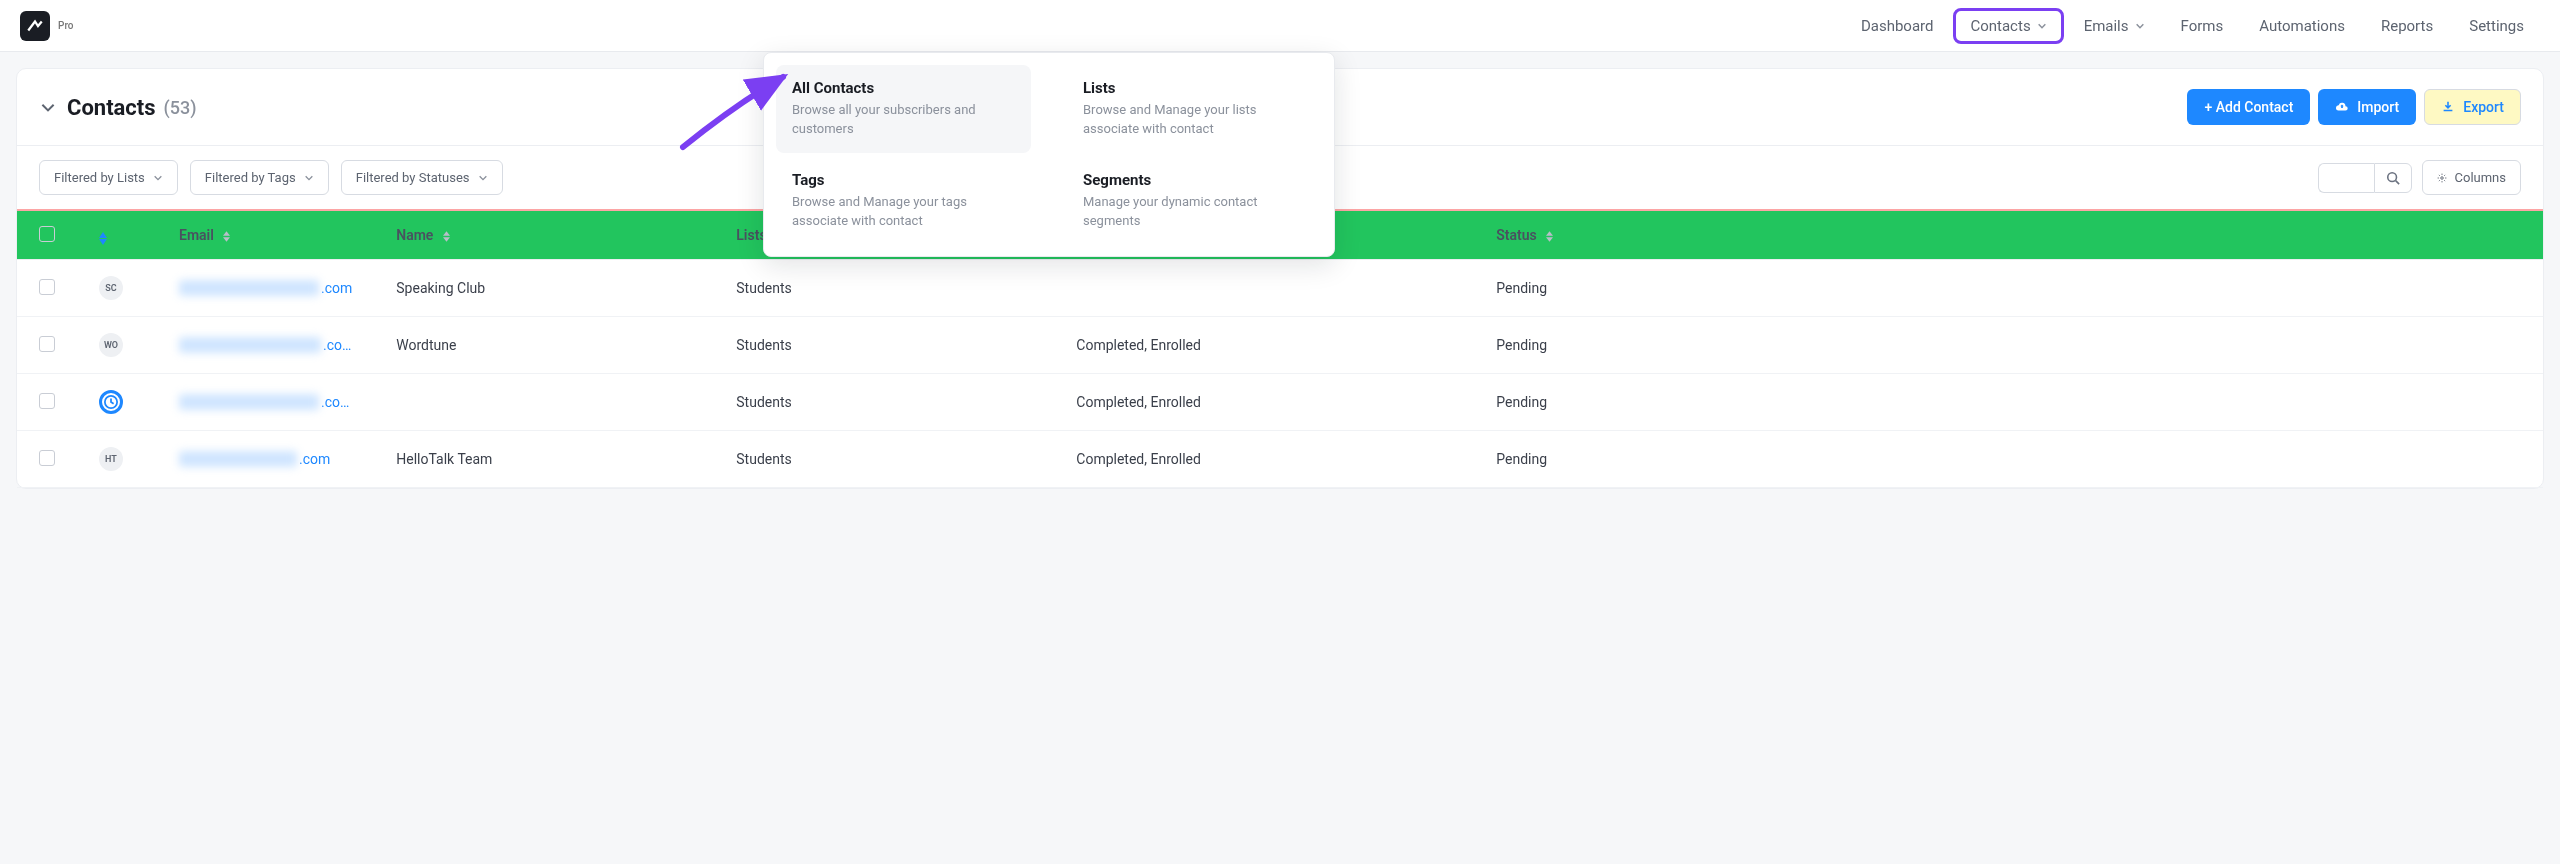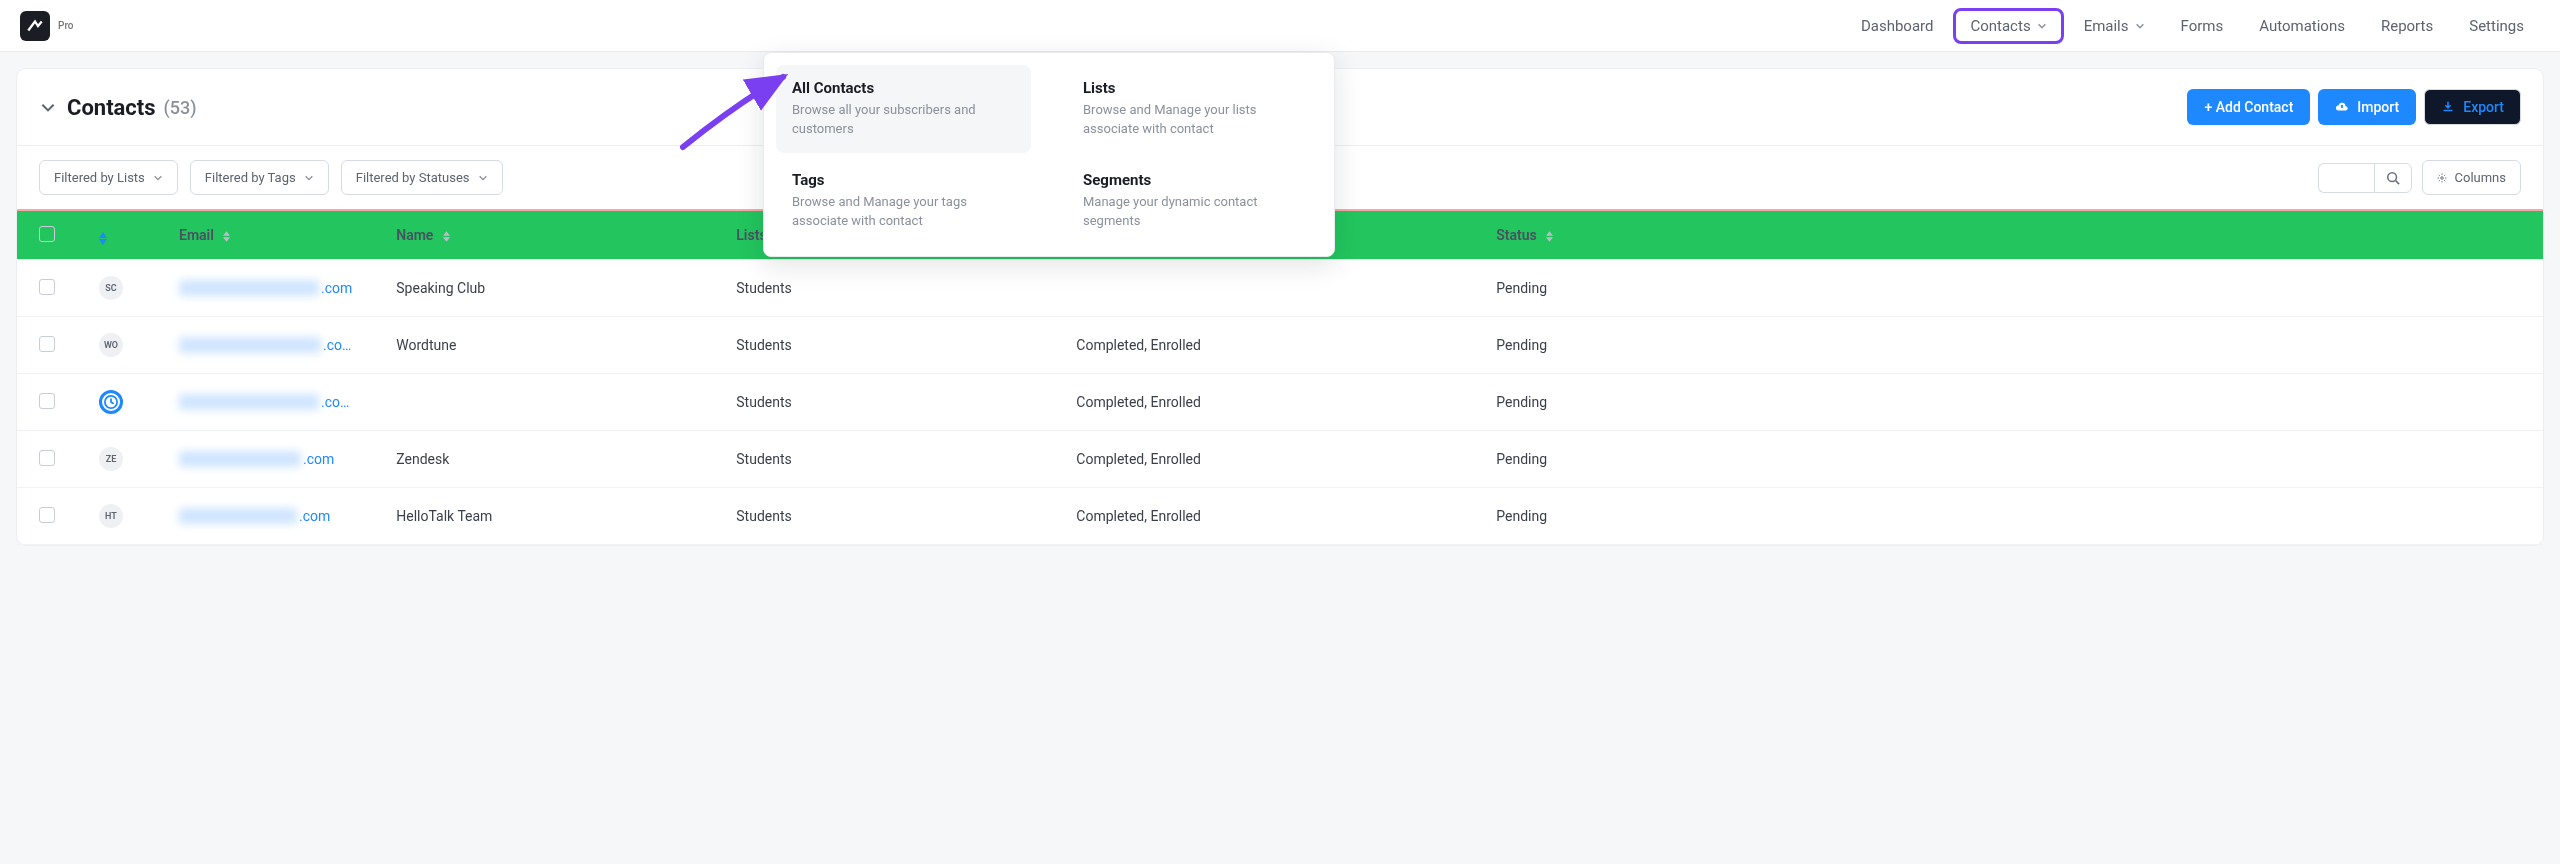--- a/index.html
+++ b/index.html
@@ -27,21 +27,21 @@
   .page { padding: 16px; }
   .card { background: #fff; border-radius: 10px; border: 1px solid #eceef2; }
 
   .header-row { display: flex; align-items: center; padding: 20px 22px; border-bottom: 1px solid #eceef2; }
   .chevron-toggle { width: 18px; height: 18px; color: #5d6470; margin-right: 10px; }
   .page-title { font-size: 22px; font-weight: 700; margin-right: 8px; }
   .count { font-size: 18px; color: #8b919c; font-weight: 500; }
   .header-actions { margin-left: auto; display: flex; gap: 8px; }
   .btn { display: inline-flex; align-items: center; gap: 8px; padding: 9px 16px; font-size: 14px; border-radius: 6px; cursor: pointer; border: 1px solid transparent; font-weight: 500; }
   .btn-primary { background: #1e88ff; color: #fff; }
-  .btn-outline { background: #0f172a; border-color: #d7dbe2; color: #1e88ff; text-align: center; }
+  .btn-outline { background: #fef9c3; border-color: #d7dbe2; color: #1e88ff; text-align: center; }
   .btn svg { width: 14px; height: 14px; }
 
   .filter-row { display: flex; align-items: center; padding: 14px 22px; gap: 12px; }
   .filter-chip { display: inline-flex; align-items: center; gap: 8px; padding: 9px 14px; border: 1px solid #d7dbe2; border-radius: 6px; font-size: 13px; color: #5d6470; cursor: pointer; background: #fff; }
   .filter-chip svg { width: 10px; height: 10px; }
   .filter-right { margin-left: auto; display: flex; gap: 10px; align-items: center; }
   .search-box { display: flex; align-items: center; }
   .search-input { border: 1px solid #d7dbe2; border-right: none; border-radius: 6px 0 0 6px; padding: 8px 10px; width: 56px; height: 30px; }
   .search-btn { border: 1px solid #d7dbe2; background: #fff; border-radius: 0 6px 6px 0; width: 38px; height: 30px; display: flex; align-items: center; justify-content: center; cursor: pointer; color: #6b7280; }
 
@@ -289,36 +289,20 @@
       </span>
     </td>
     <td></td>
     <td>Students</td>
     <td>Completed, Enrolled</td>
     <td>Pending</td>
   </tr>
           <tr>
     <td><span class="checkbox"></span></td>
     <td>
-      <span class="avatar ">ZE</span>
-    </td>
-    <td>
-      <span class="email-cell">
-        <span class="email-blur" style="width:122px"></span>
-        <span class="email-suffix">.com</span>
-      </span>
-    </td>
-    <td>Zendesk</td>
-    <td>Students</td>
-    <td>Completed, Enrolled</td>
-    <td>Pending</td>
-  </tr>
-          <tr>
-    <td><span class="checkbox"></span></td>
-    <td>
       <span class="avatar ">HT</span>
     </td>
     <td>
       <span class="email-cell">
         <span class="email-blur" style="width:118px"></span>
         <span class="email-suffix">.com</span>
       </span>
     </td>
     <td>HelloTalk Team</td>
     <td>Students</td>

